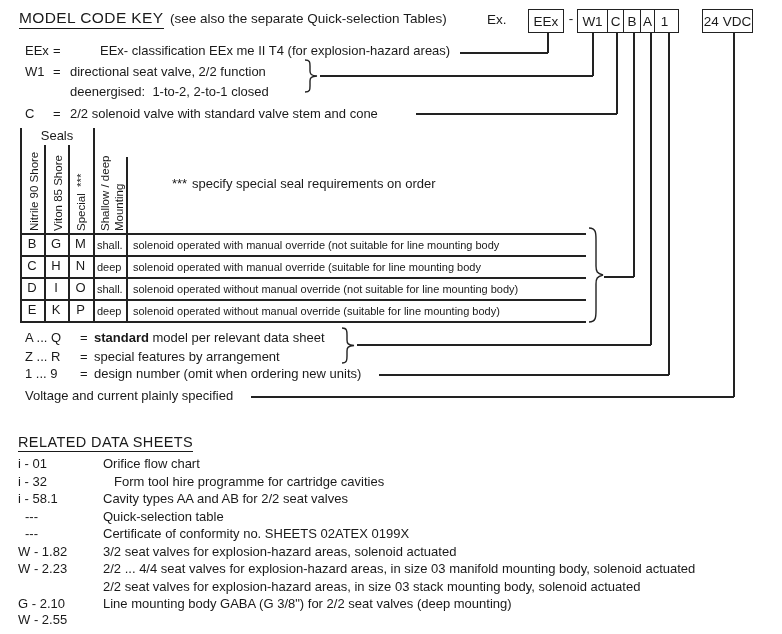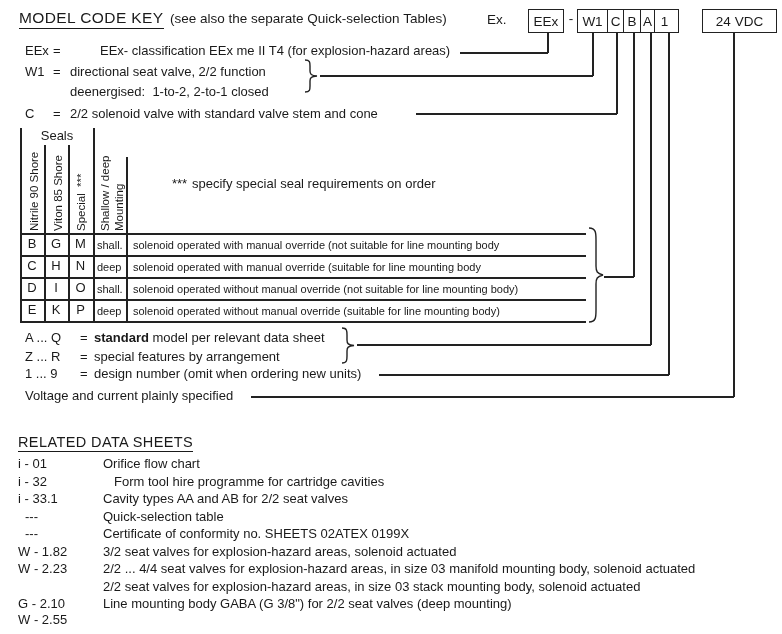--- a/index.html
+++ b/index.html
@@ -36,21 +36,21 @@
   <div class="t fs135" style="left:565px;top:11px;width:12px;text-align:center;">-</div>
 
   <div class="codebox" style="left:577px;top:9px;width:102px;">
     <div class="cell" style="width:29px;">W1</div>
     <div class="cell" style="width:16px;">C</div>
     <div class="cell" style="width:17px;">B</div>
     <div class="cell" style="width:14px;">A</div>
     <div class="cell" style="width:20px;">1</div>
   </div>
 
-  <div class="box" style="left:702px;top:9px;width:75px;height:24px;">24 VDC</div>
+  <div class="box" style="left:702px;top:9px;width:51px;height:24px;">24 VDC</div>
 
   <div class="vline" style="left:547px;top:33px;height:20px;"></div>
   <div class="hline" style="left:460px;top:52px;width:88px;"></div>
 
   <div class="vline" style="left:592px;top:33px;height:43px;"></div>
   <div class="hline" style="left:320px;top:75px;width:273px;"></div>
 
   <div class="vline" style="left:616px;top:33px;height:81px;"></div>
   <div class="hline" style="left:416px;top:113px;width:201px;"></div>
 
@@ -170,21 +170,21 @@
   <div class="t" style="left:25px;top:388px;">Voltage and current plainly specified</div>
 
   <div class="title" style="left:18px;top:434px;font-size:14.5px;">RELATED DATA SHEETS</div>
 
   <div class="t" style="left:18px;top:456px;">i - 01</div>
   <div class="t" style="left:103px;top:456px;">Orifice flow chart</div>
 
   <div class="t" style="left:18px;top:473.5px;">i - 32</div>
   <div class="t" style="left:103px;top:473.5px;margin-left:11px;">Form tool hire programme for cartridge cavities</div>
 
-  <div class="t" style="left:18px;top:491px;">i - 33.1</div>
+  <div class="t" style="left:18px;top:491px;">i - 58.1</div>
   <div class="t" style="left:103px;top:491px;">Cavity types AA and AB for 2/2 seat valves</div>
 
   <div class="t" style="left:25px;top:508.5px;">---</div>
   <div class="t" style="left:103px;top:508.5px;">Quick-selection table</div>
 
   <div class="t" style="left:25px;top:526px;">---</div>
   <div class="t" style="left:103px;top:526px;">Certificate of conformity no. SHEETS 02ATEX 0199X</div>
 
   <div class="t" style="left:18px;top:543.5px;">W - 1.82</div>
   <div class="t" style="left:103px;top:543.5px;">3/2 seat valves for explosion-hazard areas, solenoid actuated</div>

